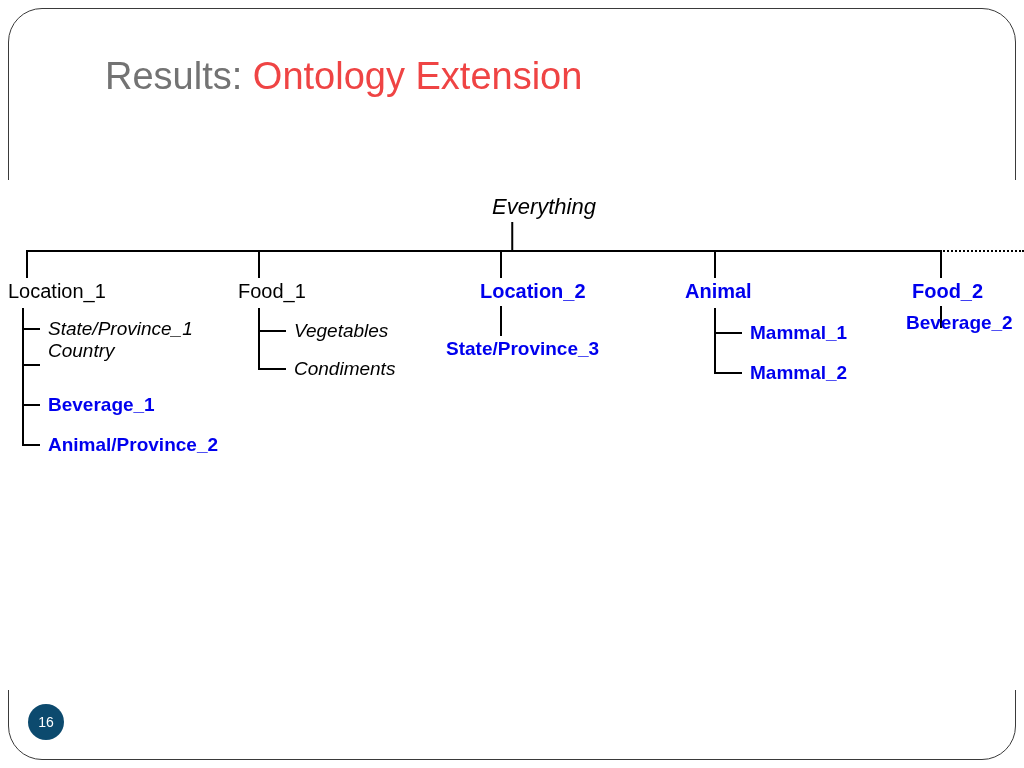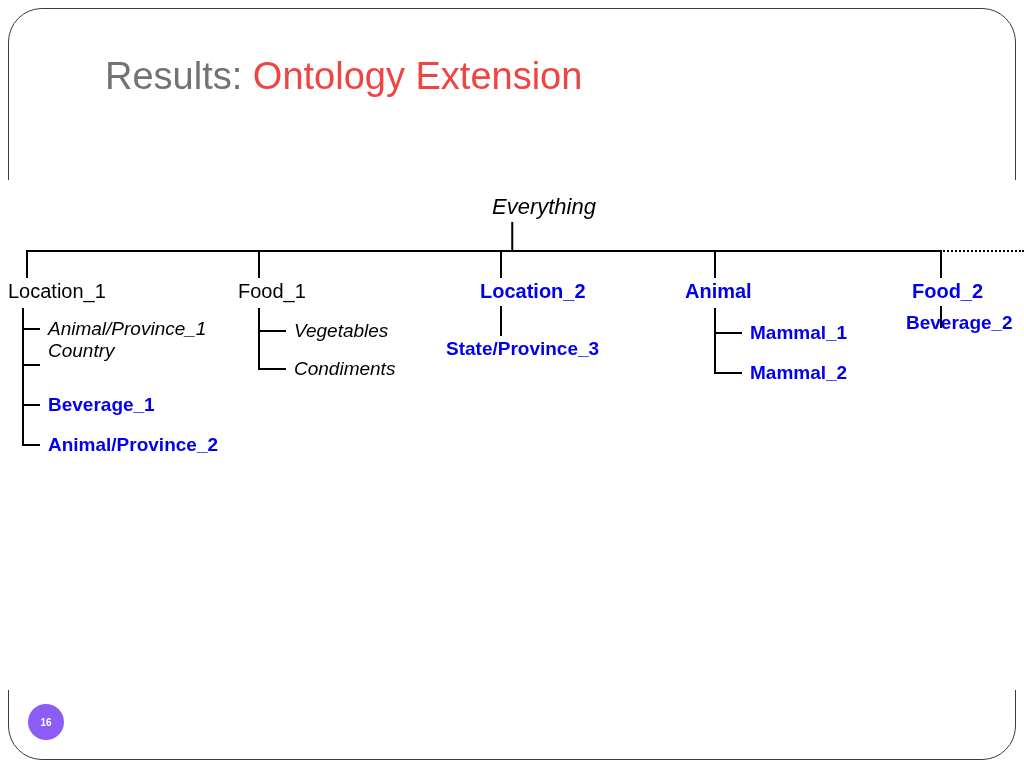--- a/index.html
+++ b/index.html
@@ -46,28 +46,27 @@
   .title .rest {
     color: #ef4444;
   }
 
   .page-badge {
     position: absolute;
     left: 28px;
     bottom: 28px;
     width: 36px;
     height: 36px;
-    background: #8b5cf6;
+    background: #0c4a6e;
     border-radius: 50%;
     color: #ffffff;
-    font-size: 10px;
+    font-size: 14px;
     display: flex;
     align-items: center;
     justify-content: center;
-    font-weight: bold;
   }
 
   
   .tree {
     position: absolute;
     top: 200px;
     left: 0;
     right: 0;
   }
   .root-label {
@@ -177,21 +176,21 @@
   <div class="root-label">Everything</div>
   <div class="root-stub"></div>
   <div class="bus"></div>
   <div class="bus-dots"></div>
 
   <div class="drop" style="left:26px"></div>
   <div class="cat italic" style="left:8px">Location_1</div>
   <div class="childgroup" style="left:22px">
     <div class="spine" style="height:138px"></div>
     <div class="tick" style="top:20px;width:18px"></div>
-    <div class="childlabel italic" style="left:26px;top:10px">Animal/Province_1</div>
+    <div class="childlabel italic" style="left:26px;top:10px">State/Province_1</div>
     <div class="tick" style="top:56px;width:18px"></div>
     <div class="childlabel italic" style="left:26px;top:32px">Country</div>
     <div class="tick" style="top:96px;width:18px"></div>
     <div class="childlabel blue" style="left:26px;top:86px">Beverage_1</div>
     <div class="tick" style="top:136px;width:18px"></div>
     <div class="childlabel blue" style="left:26px;top:126px">Animal/Province_2</div>
   </div>
 
   <div class="drop" style="left:258px"></div>
   <div class="cat italic" style="left:238px">Food_1</div>

